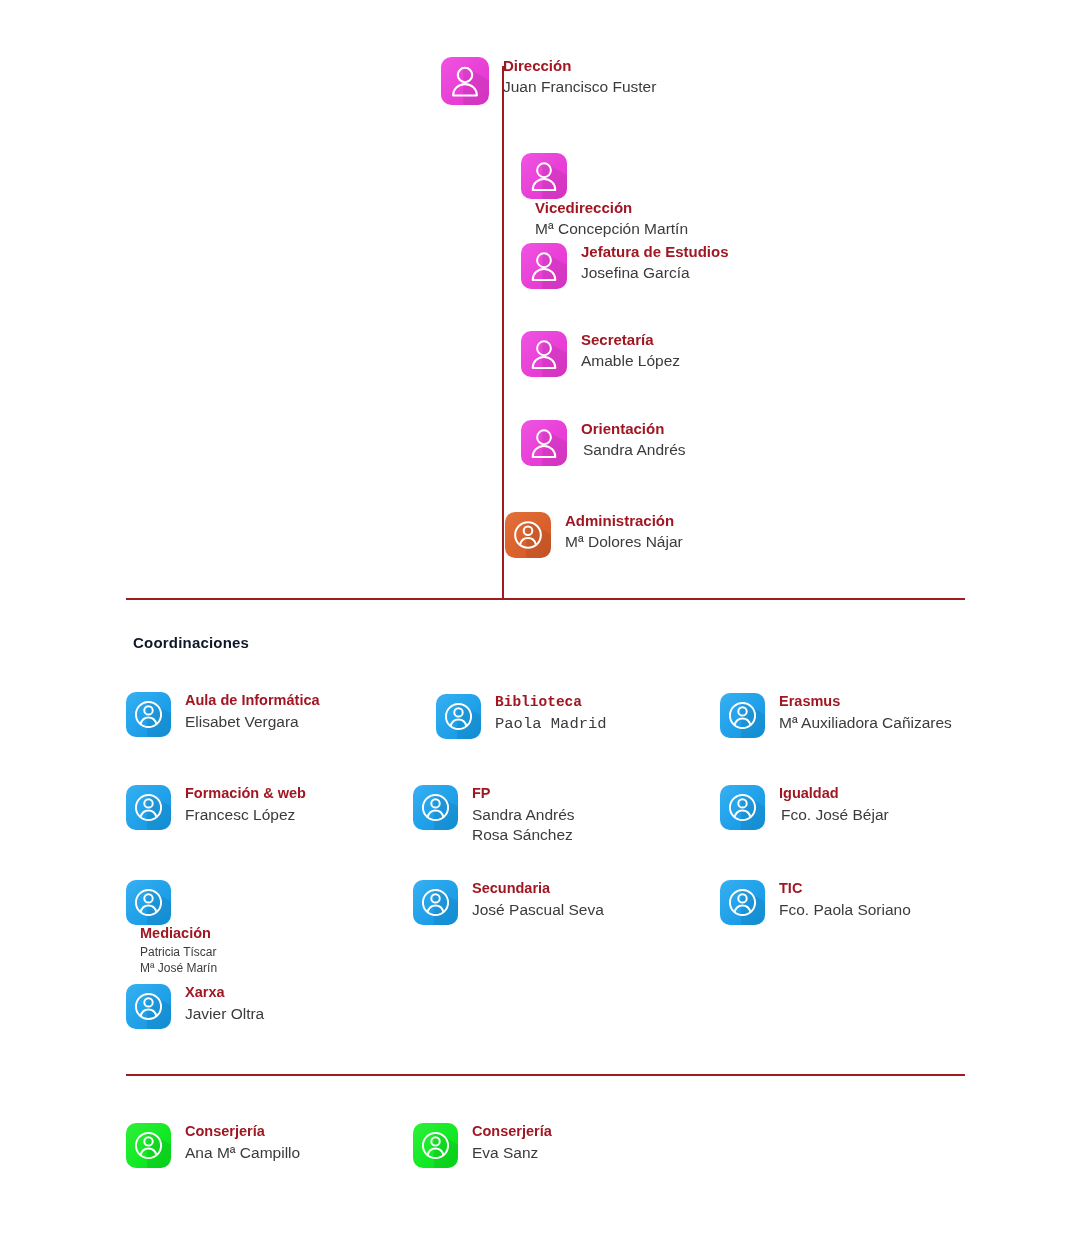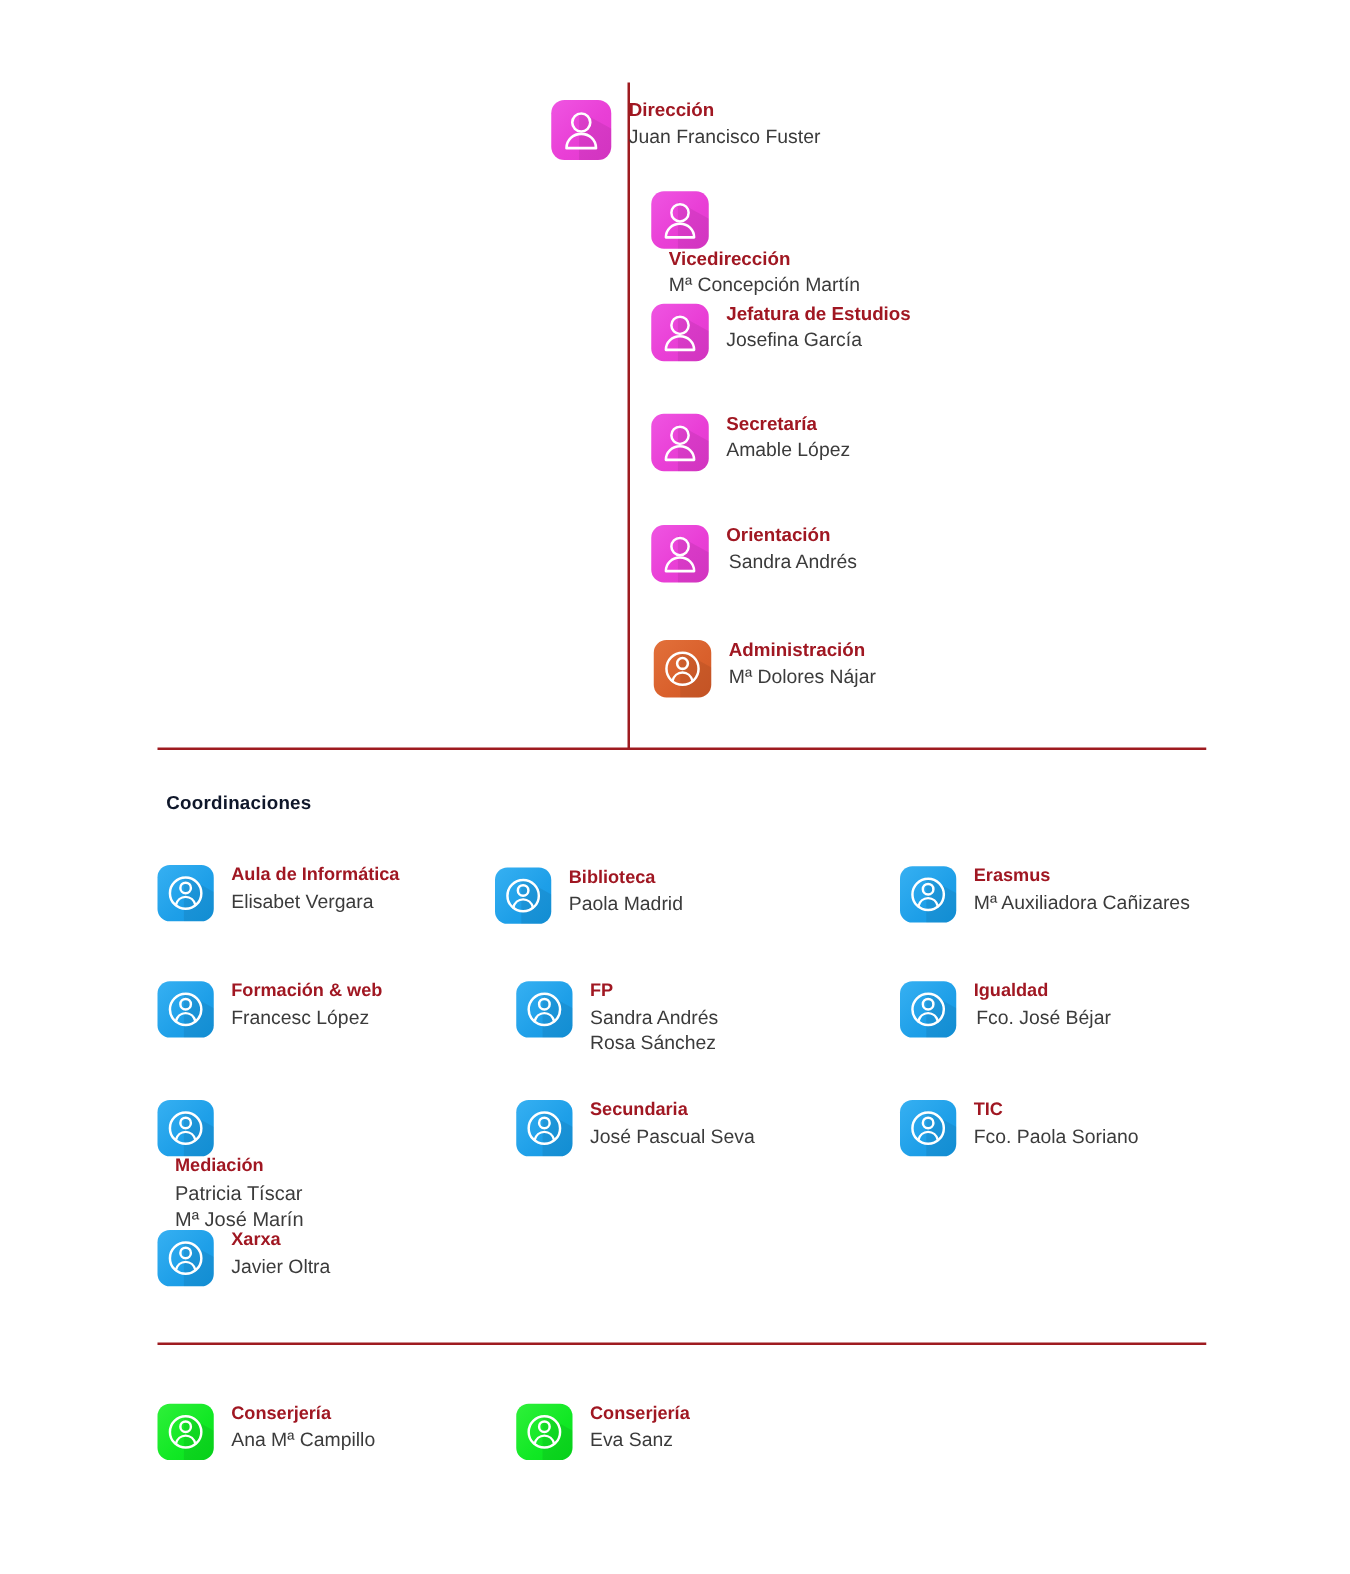--- a/index.html
+++ b/index.html
@@ -76,21 +76,21 @@
     letter-spacing: .2px;
   }
 </style>
 </head>
 <body>
 
 <div class="vline" style="left:502px; top:66px; height:533px;"></div>
 <div class="hline" style="left:126px; top:598px; width:839px;"></div>
 <div class="hline" style="left:126px; top:1074px; width:839px;"></div>
 
-<div class="entry" style="left:441px; top:80px;">
+<div class="entry" style="left:441px; top:57px;">
   <div class="icon-tile tile-pink" style="width:48px; height:48px;">
     <div class="shade"></div>
     <svg viewBox="0 0 48 48" aria-hidden="true">
       <circle cx="24" cy="18" r="7.2" fill="none" stroke="#ffffff" stroke-width="2.1"></circle>
       <path d="M12.2 38.5c0-6.6 5.3-11.4 11.8-11.4s11.8 4.8 11.8 11.4z" fill="none" stroke="#ffffff" stroke-width="2.1" stroke-linejoin="round"></path>
     </svg>
   </div>
   <div class="txt">
     <div class="role" style="font-size:15px;">Dirección</div>
     <div class="person" style="font-size:15.5px;">Juan Francisco Fuster</div>
@@ -146,21 +146,21 @@
       <circle cx="24" cy="18" r="7.2" fill="none" stroke="#ffffff" stroke-width="2.1"></circle>
       <path d="M12.2 38.5c0-6.6 5.3-11.4 11.8-11.4s11.8 4.8 11.8 11.4z" fill="none" stroke="#ffffff" stroke-width="2.1" stroke-linejoin="round"></path>
     </svg>
   </div>
   <div class="txt">
     <div class="role" style="font-size:15px;">Orientación</div>
     <div class="person" style="font-size:15.5px; margin-left:2px;">Sandra Andrés</div>
   </div>
 </div>
 
-<div class="entry" style="left:523px; top:512px;">
+<div class="entry" style="left:505px; top:512px;">
   <div class="icon-tile tile-orange" style="width:46px; height:46px;">
     <div class="shade"></div>
     <svg viewBox="0 0 48 48" aria-hidden="true">
       <circle cx="24" cy="24" r="13.4" fill="none" stroke="#ffffff" stroke-width="2.1"></circle>
       <circle cx="24" cy="19.6" r="4.5" fill="none" stroke="#ffffff" stroke-width="2.1"></circle>
       <path d="M15.6 34.2c1.1-4.2 4.4-7 8.4-7s7.3 2.8 8.4 7" fill="none" stroke="#ffffff" stroke-width="2.1" stroke-linecap="round"></path>
     </svg>
   </div>
   <div class="txt">
     <div class="role" style="font-size:15px;">Administración</div>
@@ -178,21 +178,21 @@
       <circle cx="24" cy="19.6" r="4.5" fill="none" stroke="#ffffff" stroke-width="2.1"></circle>
       <path d="M15.6 34.2c1.1-4.2 4.4-7 8.4-7s7.3 2.8 8.4 7" fill="none" stroke="#ffffff" stroke-width="2.1" stroke-linecap="round"></path>
     </svg>
   </div>
   <div class="txt">
     <div class="role" style="font-size:14.5px;">Aula de Informática</div>
     <div class="person" style="font-size:15.5px;">Elisabet Vergara</div>
   </div>
 </div>
 
-<div class="entry" style="left:396px; top:694px;">
+<div class="entry" style="left:436px; top:694px;font-family:Liberation Mono, monospace;">
   <div class="icon-tile tile-blue" style="width:45px; height:45px;">
     <div class="shade"></div>
     <svg viewBox="0 0 48 48" aria-hidden="true">
       <circle cx="24" cy="24" r="13.4" fill="none" stroke="#ffffff" stroke-width="2.1"></circle>
       <circle cx="24" cy="19.6" r="4.5" fill="none" stroke="#ffffff" stroke-width="2.1"></circle>
       <path d="M15.6 34.2c1.1-4.2 4.4-7 8.4-7s7.3 2.8 8.4 7" fill="none" stroke="#ffffff" stroke-width="2.1" stroke-linecap="round"></path>
     </svg>
   </div>
   <div class="txt">
     <div class="role" style="font-size:14.5px;">Biblioteca</div>
@@ -267,21 +267,21 @@
   <div class="icon-tile tile-blue" style="width:45px; height:45px;">
     <div class="shade"></div>
     <svg viewBox="0 0 48 48" aria-hidden="true">
       <circle cx="24" cy="24" r="13.4" fill="none" stroke="#ffffff" stroke-width="2.1"></circle>
       <circle cx="24" cy="19.6" r="4.5" fill="none" stroke="#ffffff" stroke-width="2.1"></circle>
       <path d="M15.6 34.2c1.1-4.2 4.4-7 8.4-7s7.3 2.8 8.4 7" fill="none" stroke="#ffffff" stroke-width="2.1" stroke-linecap="round"></path>
     </svg>
   </div>
   <div class="txt">
     <div class="role" style="font-size:14.5px;">Mediación</div>
-    <div class="person" style="font-size:16px;">
+    <div class="person" style="font-size:12px;">
       <div>Patricia Tíscar</div>
       <div>Mª José Marín</div>
     </div>
   </div>
 </div>
 
 <div class="entry" style="left:413px; top:880px;">
   <div class="icon-tile tile-blue" style="width:45px; height:45px;">
     <div class="shade"></div>
     <svg viewBox="0 0 48 48" aria-hidden="true">

